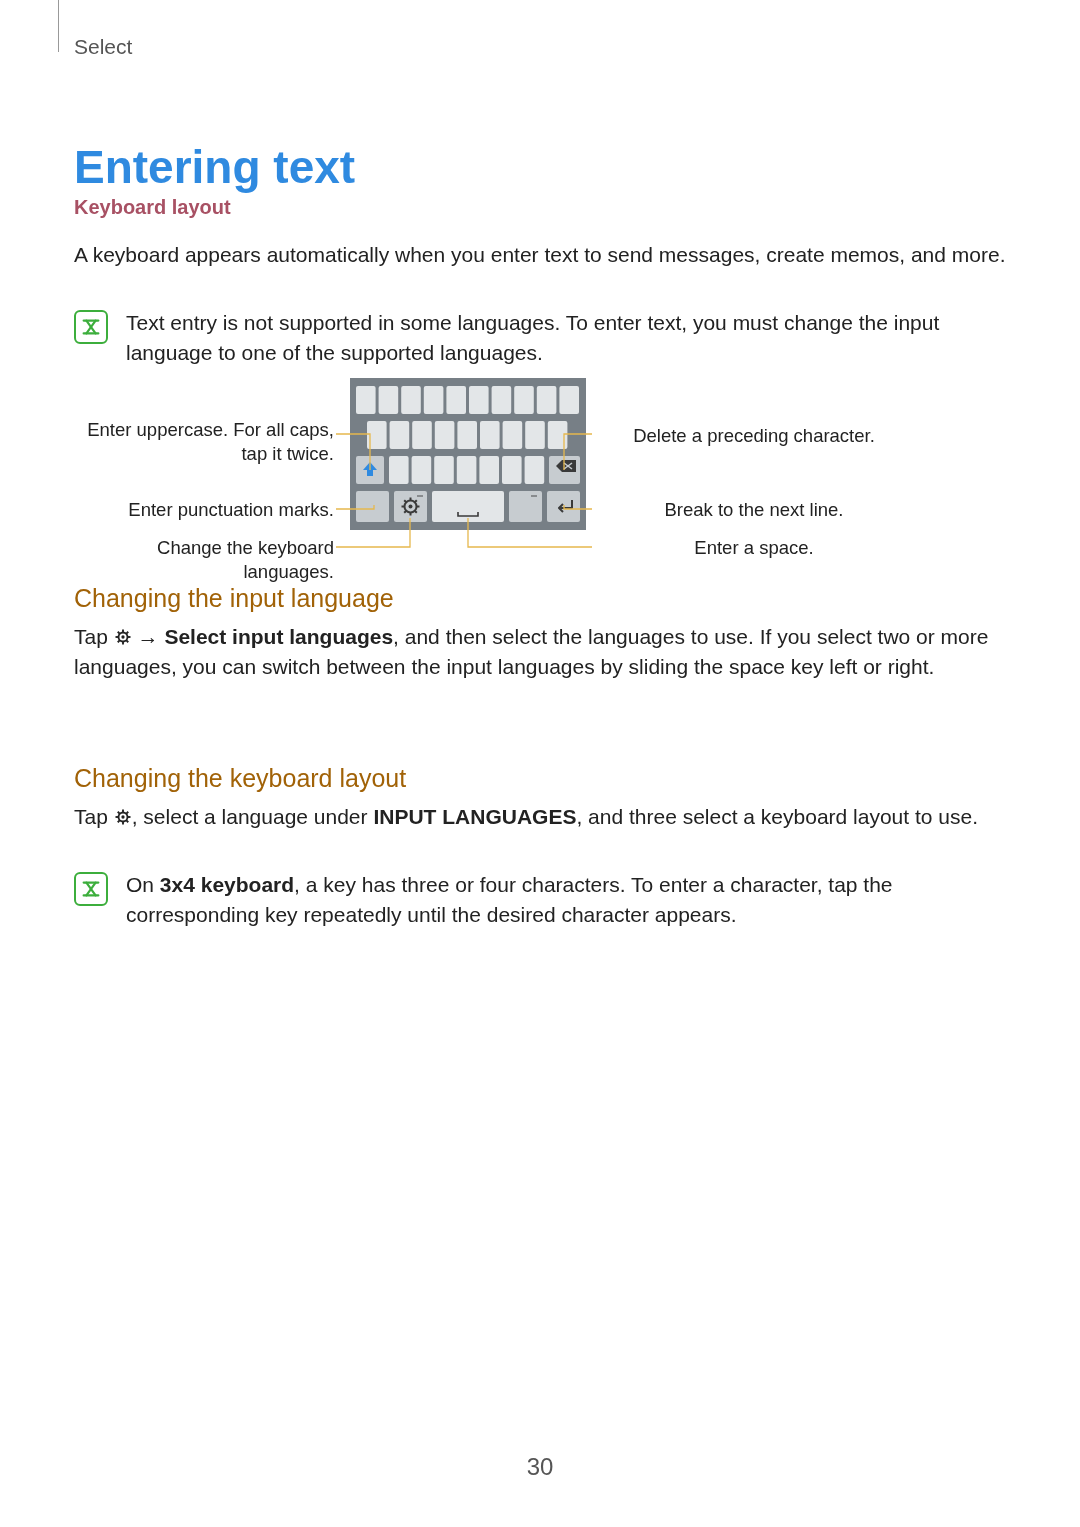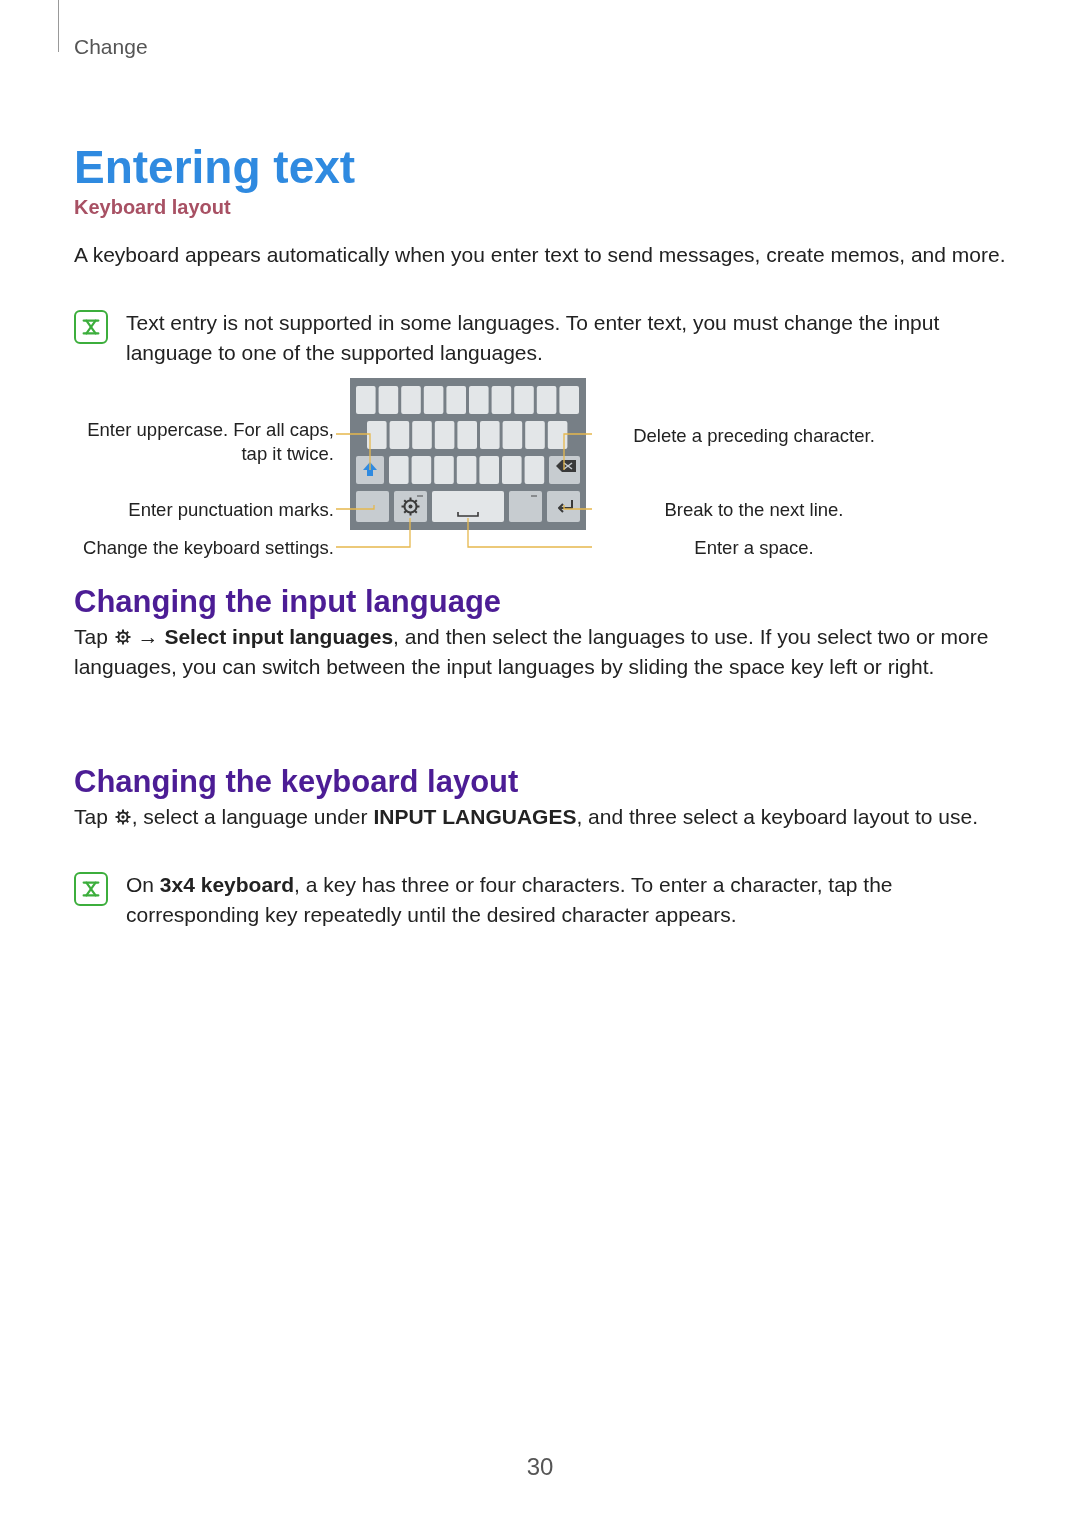--- a/index.html
+++ b/index.html
@@ -38,23 +38,23 @@
     margin-top: 34px;
   }
   .h2 {
     position: absolute;
     left: 74px;
     font-size: 20px;
     font-weight: 700;
     color: #a85164;
   }
   .h3 {
-    font-size: 31px;
-    font-weight: 700;
-    color: #4c1d95;
+    font-size: 25px;
+    font-weight: 400;
+    color: #a16207;
   }
   .body-block {
     position: absolute;
     left: 74px;
     right: 74px;
   }
   .note-row {
     position: absolute;
     left: 74px;
     right: 74px;
@@ -113,21 +113,21 @@
     font-size: 24px;
     color: #555;
   }
   .gear-inline svg { width: 18px; height: 18px; vertical-align: -2px; }
   b { font-weight: 700; }
 </style>
 </head>
 <body>
 
 <div class="page-rule"></div>
-<div class="section-tag">Change</div>
+<div class="section-tag">Select</div>
 
 <div class="h1">Entering text</div>
 
 <div class="h2" style="top:193px">Keyboard layout</div>
 
 <div class="body-block" style="top:240px">A keyboard appears automatically when you enter text to send messages, create memos, and more.</div>
 
 <div class="note-row" style="top:308px">
   <div class="note-icon-box">
     <svg viewBox="0 0 24 24">
@@ -234,21 +234,21 @@
     <path d="M262 131 L300 131 L300 127"></path>
     <path d="M262 169 L336 169 L336 140"></path>
 
     <path d="M518 56 L490 56 L490 92"></path>
     <path d="M518 131 L490 131 L490 127"></path>
     <path d="M518 169 L394 169 L394 140"></path>
   </svg>
 
   <div class="callout left" style="top:40px">Enter uppercase. For all caps, tap it twice.</div>
   <div class="callout left" style="top:120px">Enter punctuation marks.</div>
-  <div class="callout left" style="top:158px">Change the keyboard settings.</div>
+  <div class="callout left" style="top:158px">Change the keyboard languages.</div>
   <div class="callout right" style="top:46px">Delete a preceding character.</div>
   <div class="callout right" style="top:120px">Break to the next line.</div>
   <div class="callout right" style="top:158px">Enter a space.</div>
 </div>
 
 <div class="body-block h3" style="top:580px">Changing the input language</div>
 
 <div class="body-block" style="top:622px">
   <span>Tap </span><span class="gear-inline"><svg viewBox="0 0 24 24">
         <g transform="translate(12,12)">

